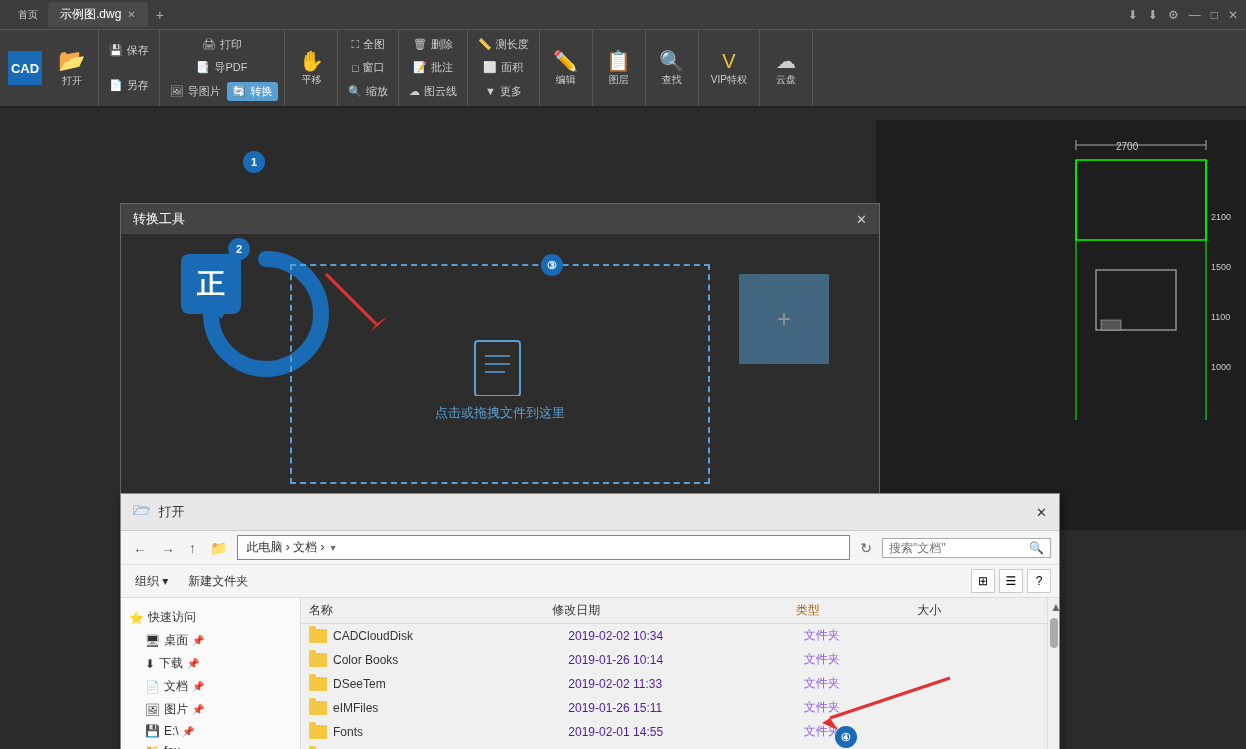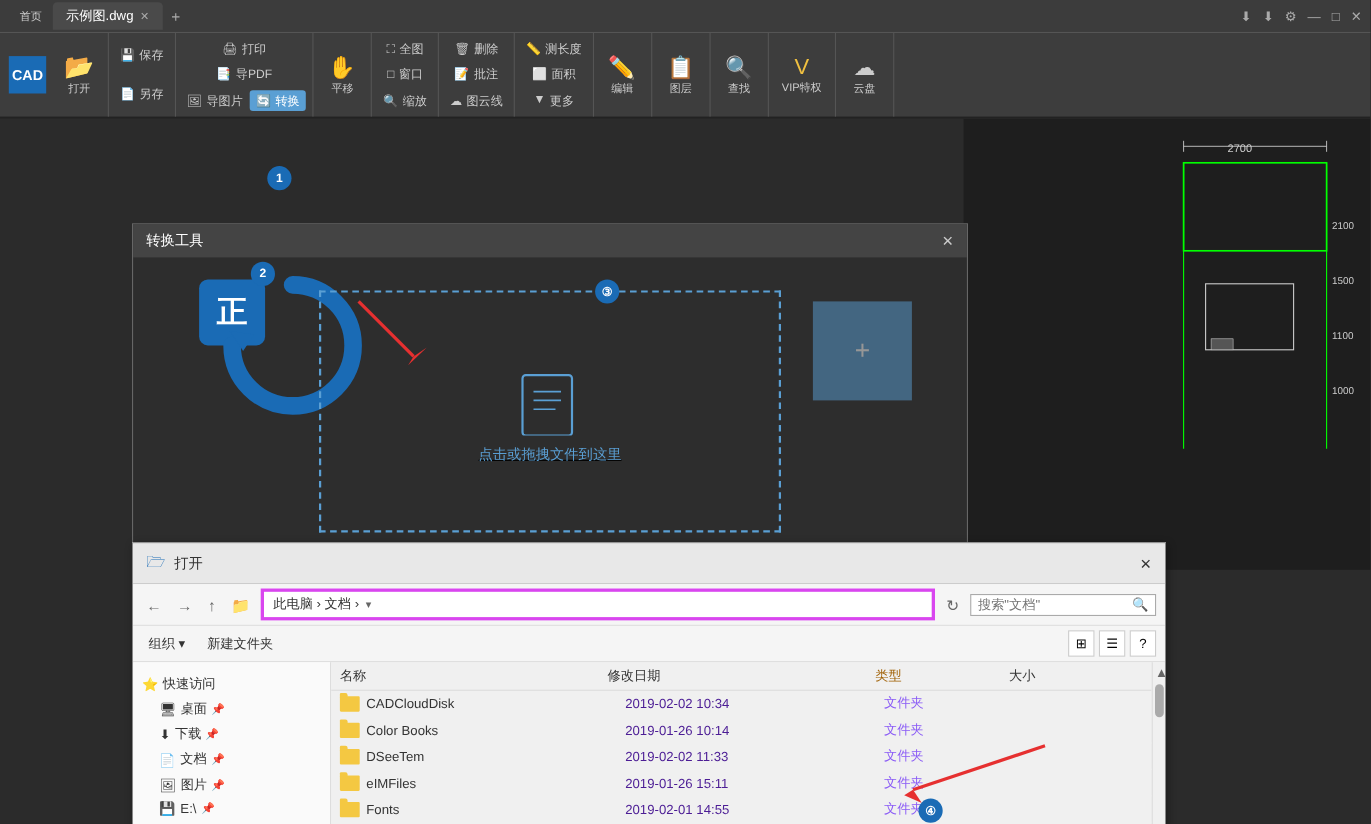--- a/index.html
+++ b/index.html
@@ -25,21 +25,21 @@
     .drop-zone { border: 2px dashed #5a9fd4; width: 420px; height: 220px; display: flex; align-items: center; justify-content: center; position: relative; }
 
     
     .step-circle { width: 22px; height: 22px; background: #1a6bb5; border-radius: 50%; color: white; font-size: 11px; font-weight: bold; display: flex; align-items: center; justify-content: center; position: absolute; z-index: 20; }
 
     
     .file-dialog { position: absolute; top: 385px; left: 120px; width: 940px; background: #f0f0f0; border: 1px solid #888; z-index: 20; box-shadow: 2px 2px 8px rgba(0,0,0,0.4); }
     .file-dialog-titlebar { background: #e8e8e8; padding: 6px 12px; display: flex; align-items: center; justify-content: space-between; border-bottom: 1px solid #ccc; color: #333; font-size: 13px; }
     .file-dialog-nav { background: #f5f5f5; padding: 4px 8px; display: flex; align-items: center; gap: 6px; border-bottom: 1px solid #ddd; }
     .nav-btn { background: none; border: none; cursor: pointer; color: #666; font-size: 14px; padding: 2px 4px; }
-    .breadcrumb-bar { flex: 1; background: white; border: 3px solid #d946ef; padding: 3px 8px; display: flex; align-items: center; color: #333; font-size: 12px; }
+    .breadcrumb-bar { flex: 1; background: white; border: 1px solid #d946ef; padding: 3px 8px; display: flex; align-items: center; color: #333; font-size: 12px; }
     .search-bar { display: flex; align-items: center; border: 1px solid #aaa; background: white; padding: 2px 6px; }
     .search-input { border: none; outline: none; font-size: 12px; width: 140px; }
     .file-toolbar { background: #f5f5f5; padding: 4px 8px; display: flex; align-items: center; justify-content: space-between; border-bottom: 1px solid #ddd; }
     .toolbar-left { display: flex; align-items: center; gap: 8px; }
     .toolbar-btn { background: none; border: none; cursor: pointer; color: #333; font-size: 12px; padding: 2px 6px; }
     .toolbar-right { display: flex; gap: 4px; }
     .view-btn { width: 24px; height: 24px; border: 1px solid #ccc; background: white; cursor: pointer; display: flex; align-items: center; justify-content: center; font-size: 12px; }
 
     
     .file-pane { display: flex; height: 280px; }
@@ -222,21 +222,21 @@
     <div class="ribbon-group">
       <div class="ribbon-btn">
         <div style="font-size:20px;">☁</div>
         <div>云盘</div>
       </div>
     </div>
   </div>
 
   <div style="flex:1;position:relative;background:#2b2b2b;overflow:hidden;">
 
-    <div style="position:absolute;right:0;top:0;width:370px;height:410px;">
+    <div style="position:absolute;right:0;top:12px;width:370px;height:410px;">
       <svg width="370" height="410" style="background:#1e1e1e;">
         <rect x="200" y="40" width="130" height="80" fill="none" stroke="#00ff00" stroke-width="1.5"></rect>
         <line x1="200" y1="40" x2="200" y2="120" stroke="#00ff00" stroke-width="1"></line>
         <line x1="330" y1="40" x2="330" y2="120" stroke="#00ff00" stroke-width="1"></line>
         <text x="240" y="30" fill="#ccc" font-size="10">2700</text>
         <line x1="200" y1="25" x2="330" y2="25" stroke="#ccc" stroke-width="0.8"></line>
         <line x1="200" y1="20" x2="200" y2="30" stroke="#ccc" stroke-width="0.8"></line>
         <line x1="330" y1="20" x2="330" y2="30" stroke="#ccc" stroke-width="0.8"></line>
         <rect x="220" y="150" width="80" height="60" fill="none" stroke="#ccc" stroke-width="1"></rect>
         <rect x="225" y="200" width="20" height="10" fill="#555" stroke="#ccc" stroke-width="0.5"></rect>
@@ -260,21 +260,21 @@
           <div style="width:60px;height:60px;background:#1a6bb5;border-radius:8px;display:flex;align-items:center;justify-content:center;color:white;font-size:28px;font-weight:bold;">正</div>
         </div>
         <div style="position:absolute;left:80px;top:15px;width:130px;height:130px;">
           <svg width="130" height="130">
             <path d="M65,10 A55,55 0 1,1 10,65" fill="none" stroke="#1a6bb5" stroke-width="16" stroke-linecap="round"></path>
             <polygon points="8,52 20,70 30,55" fill="#1a6bb5"></polygon>
           </svg>
         </div>
 
         <div class="drop-zone">
-          <div style="display:flex;flex-direction:column;align-items:center;gap:8px;text-decoration:underline;">
+          <div style="display:flex;flex-direction:column;align-items:center;gap:8px;">
             <svg width="60" height="70">
               <rect x="5" y="15" width="45" height="55" rx="3" fill="none" stroke="#5a9fd4" stroke-width="2"></rect>
               <line x1="15" y1="30" x2="40" y2="30" stroke="#5a9fd4" stroke-width="1.5"></line>
               <line x1="15" y1="38" x2="40" y2="38" stroke="#5a9fd4" stroke-width="1.5"></line>
               <line x1="15" y1="46" x2="35" y2="46" stroke="#5a9fd4" stroke-width="1.5"></line>
             </svg>
             <span style="color:#5a9fd4;font-size:13px;">点击或拖拽文件到这里</span>
           </div>
         </div>
 

